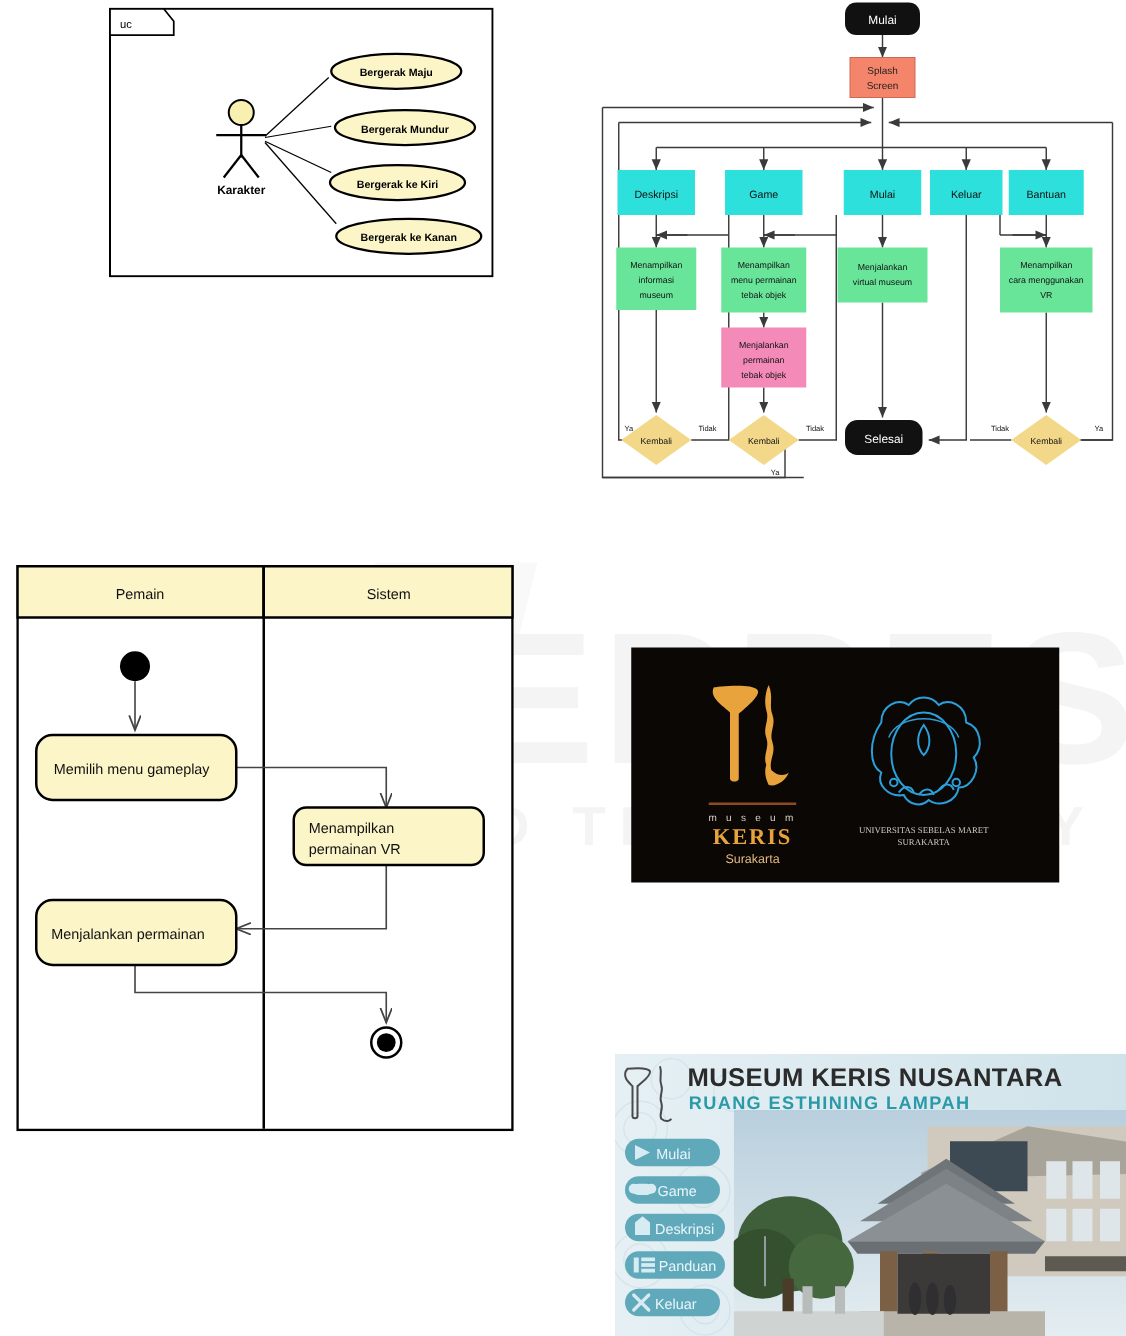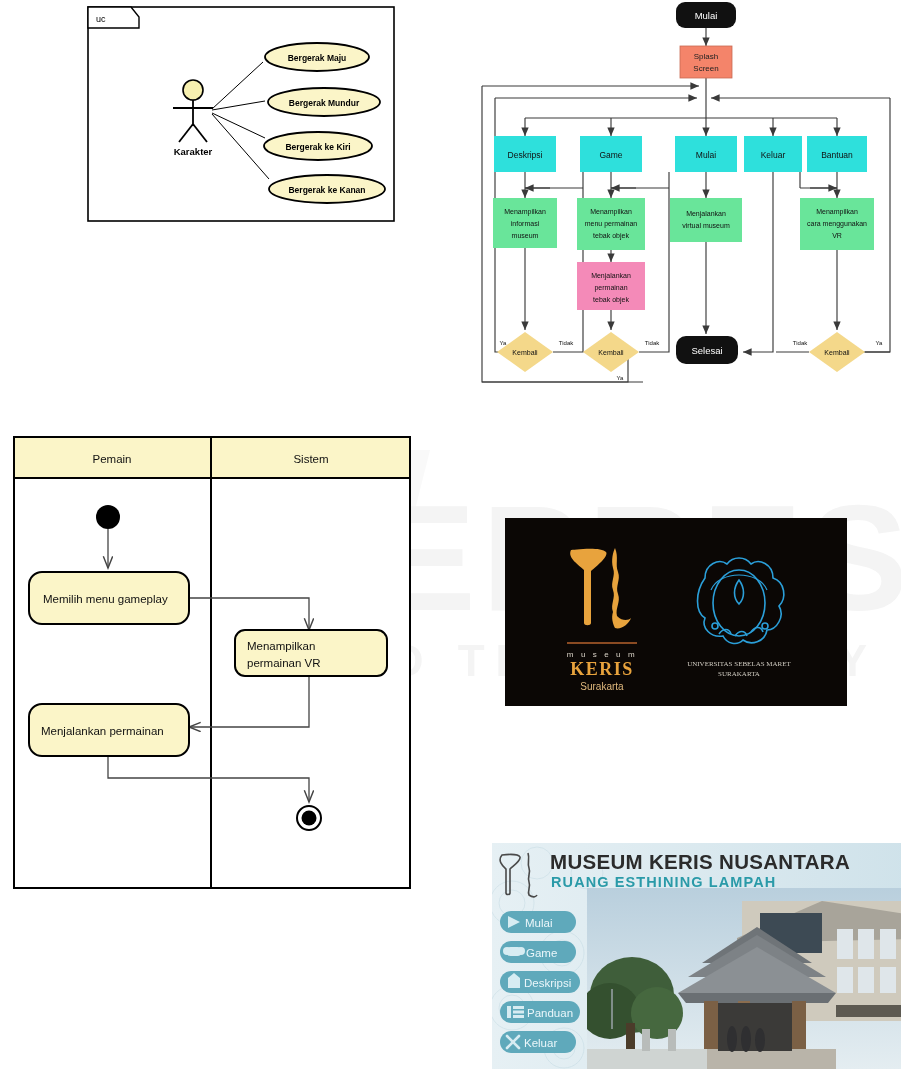--- a/index.html
+++ b/index.html
@@ -198,21 +198,21 @@
       <text x="409" y="345" text-anchor="middle" font-family="Liberation Sans, sans-serif" font-size="6" fill="#111">Ya</text>
     </g>
 
     <g>
       <rect x="206" y="336" width="62" height="28" rx="10" ry="10" fill="#111111"></rect>
       <text x="237" y="354" text-anchor="middle" font-family="Liberation Sans, sans-serif" font-size="9.5" fill="#ffffff">Selesai</text>
     </g>
   </svg>
 </div>
 
-<div class="fig" style="left:13px;top:436px;">
+<div class="fig" style="left:13px;top:452px;">
   <svg width="398" height="453" viewBox="0 0 398 453">
     <defs>
       <marker id="ar2" markerWidth="11" markerHeight="11" refX="9" refY="3.6" orient="auto">
         <path d="M0,0 L9,3.6 L0,7.2" fill="none" stroke="#444" stroke-width="1.1"></path>
       </marker>
     </defs>
 
     <rect x="1" y="1" width="396" height="451" fill="#ffffff" stroke="#000" stroke-width="2"></rect>
     <rect x="1" y="1" width="197" height="41" fill="#fbf5c8" stroke="#000" stroke-width="2"></rect>
     <rect x="198" y="1" width="199" height="41" fill="#fbf5c8" stroke="#000" stroke-width="2"></rect>

